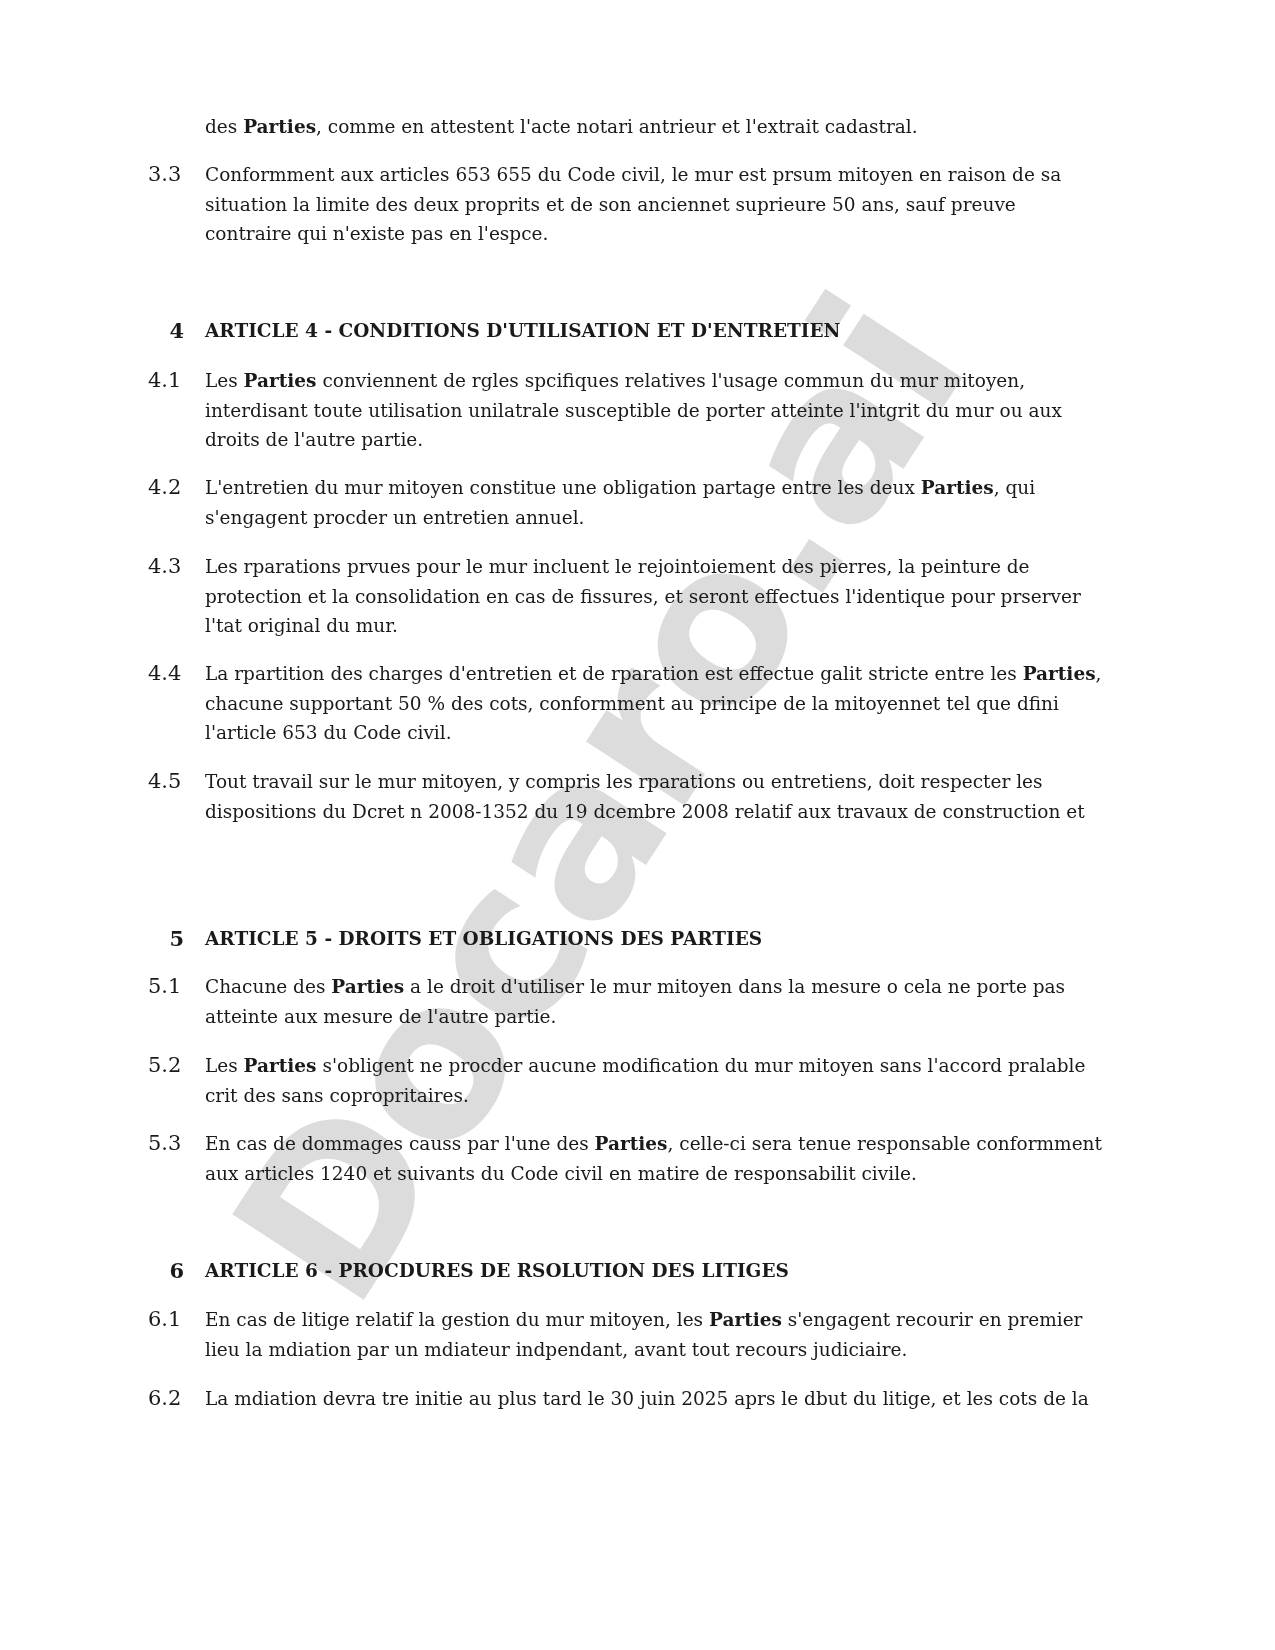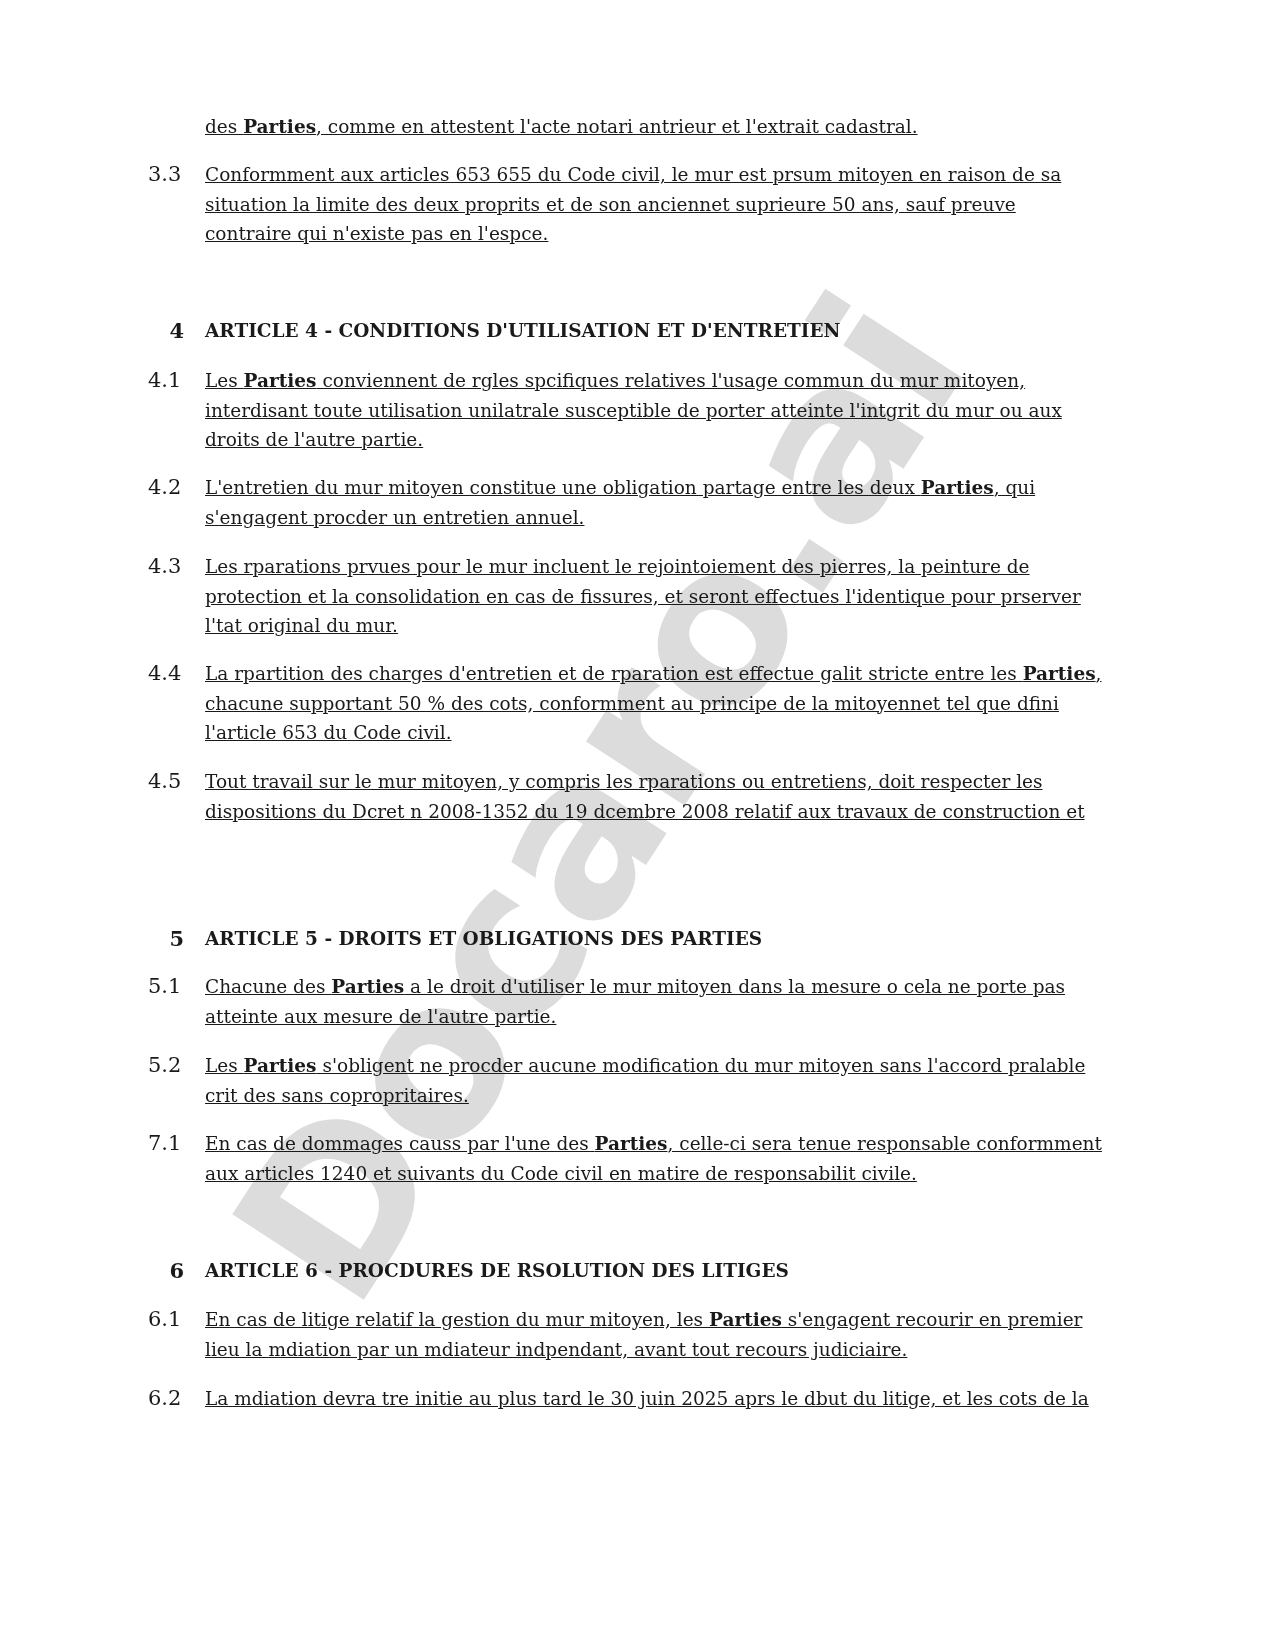--- a/index.html
+++ b/index.html
@@ -16,21 +16,21 @@
     font-family: "DejaVu Sans", "Liberation Sans", sans-serif; font-weight: bold;
     font-size: 215px; line-height: 220px; color: #dcdcdc; white-space: nowrap;
     letter-spacing: -2px;
   }
   .content { position: absolute; left: 0; top: 0; width: 1275px; z-index: 1; }
   .row { position: absolute; left: 0; width: 1275px; }
   .num { position: absolute; left: 148px; width: 40px; font-size: 21px; line-height: 29.5px; }
   .num.h { text-align: right; width: 34px; left: 150px; font-weight: bold; }
   .txt { position: absolute; left: 205px; width: 920px; font-size: 18.5px; line-height: 29.5px; white-space: nowrap; }
   .txt.h { font-weight: bold; }
-  .line { display: block; text-decoration: underline; }
+  .line { display: block; }
   b { font-weight: bold; }
 </style>
 </head>
 <body>
 
 <div class="page">
 
   <div class="watermark">
     <span>Docaro.ai</span>
   </div>
@@ -115,21 +115,21 @@
 
     <div class="row" style="top:1051px">
       <div class="num">5.2</div>
       <div class="txt">
         <span class="line"><span>Les </span><b>Parties</b><span> s'obligent  ne procder  aucune modification du mur mitoyen sans l'accord pralable</span></span>
         <span class="line">crit des sans copropritaires.</span>
       </div>
     </div>
 
     <div class="row" style="top:1129px">
-      <div class="num">7.1</div>
+      <div class="num">5.3</div>
       <div class="txt">
         <span class="line"><span>En cas de dommages causs par l'une des </span><b>Parties</b><span>, celle-ci sera tenue responsable conformment</span></span>
         <span class="line">aux articles 1240 et suivants du Code civil en matire de responsabilit civile.</span>
       </div>
     </div>
 
     <div class="row" style="top:1256px">
       <div class="num h">6</div>
       <div class="txt h">ARTICLE 6 - PROCDURES DE RSOLUTION DES LITIGES</div>
     </div>

